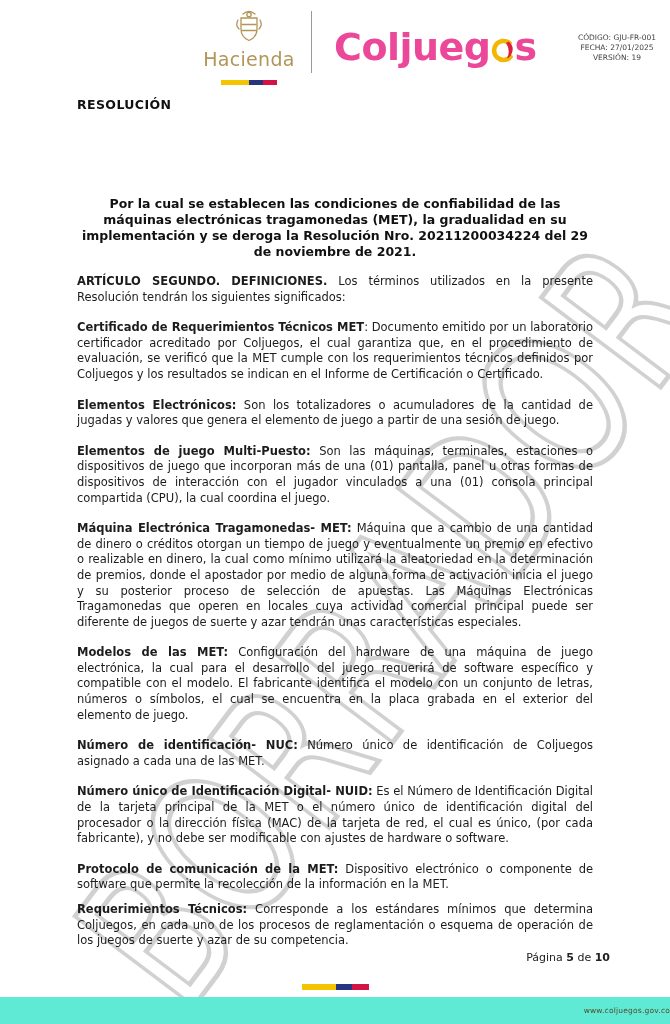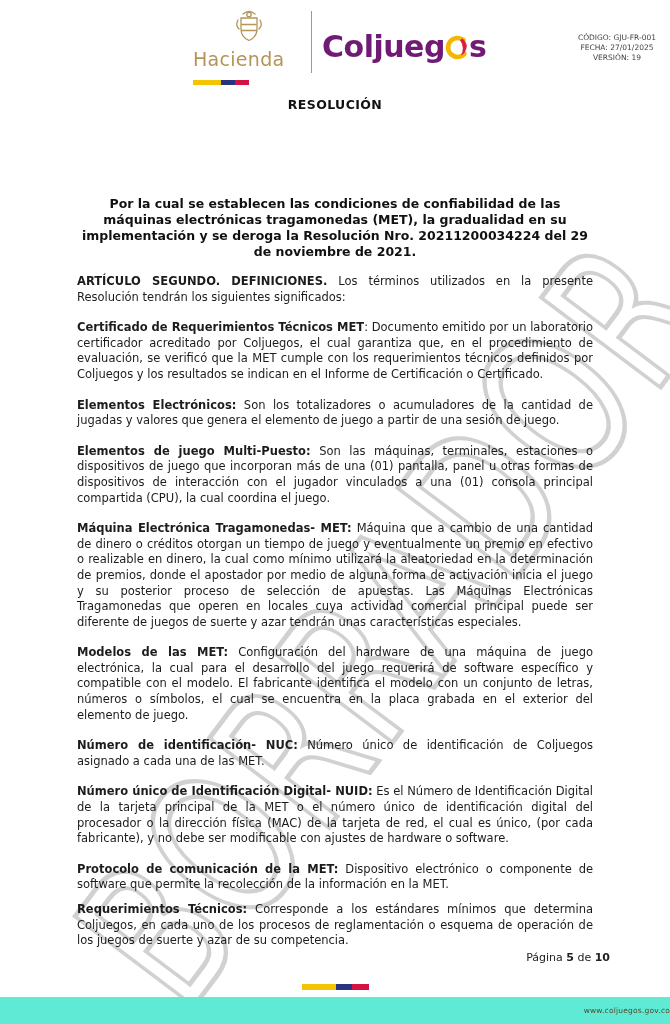--- a/index.html
+++ b/index.html
@@ -34,46 +34,46 @@
     opacity: 0.8;
   }
 
   header, main, .pagenum, .footer-flag, .goldbar { position: relative, ; z-index: 1; }
   header, main, .pagenum, .footer-flag, .goldbar { z-index: 1; }
 
   
   header { position: relative; height: 88px; }
   .hacienda {
     position: absolute; left: 193px; top: 8px;
-    width: 112px; color: #b29557;
+    width: 112px; text-align: center; color: #b29557;
   }
   .hacienda .crest { display: block; margin: 0 auto; }
   .hac-label { font-size: 19px; font-weight: 500; letter-spacing: 0.3px; line-height: 22px; }
   .flagbar { display: inline-flex; width: 56px; height: 5px; margin-top: 3px; }
   .flagbar .fy { width: 50%; background: #f2c500; }
   .flagbar .fb { width: 25%; background: #26357e; }
   .flagbar .fr { width: 25%; background: #d31245; }
 
   .hdr-divider { position: absolute; left: 311px; top: 11px; width: 1px; height: 62px; background: #9a9a9a; }
 
   .coljuegos {
-    position: absolute; left: 322px; top: 30px;
-    font-size: 30px; font-weight: 700; color: #701a75;
+    position: absolute; left: 334px; top: 30px;
+    font-size: 38px; font-weight: 700; color: #ec4899;
     letter-spacing: -0.5px; line-height: 34px; white-space: nowrap;
   }
   .coljuegos svg { vertical-align: -4px; margin: 0 -1px; }
 
   .codebox {
     position: absolute; right: 14px; top: 33px;
     text-align: center; font-size: 7.5px; line-height: 10px; color: #404040;
   }
 
   
   main { padding: 0 77px; position: relative; }
-  h1.title { text-align: center; font-size: 12.5px; font-weight: 700; letter-spacing: 0.4px; margin-top: 9px; color: #111; }
+  h1.title { font-size: 12.5px; font-weight: 700; letter-spacing: 0.4px; margin-top: 9px; color: #111; }
   .subject {
     margin: 84px auto 14px;
     font-size: 12.5px; font-weight: 700; line-height: 16px;
     text-align: center; color: #111;
   }
   .paras p {
     font-size: 11.5px; line-height: 15.6px;
     text-align: justify; text-justify: inter-word;
     margin: 0 0 15px 0;
   }

